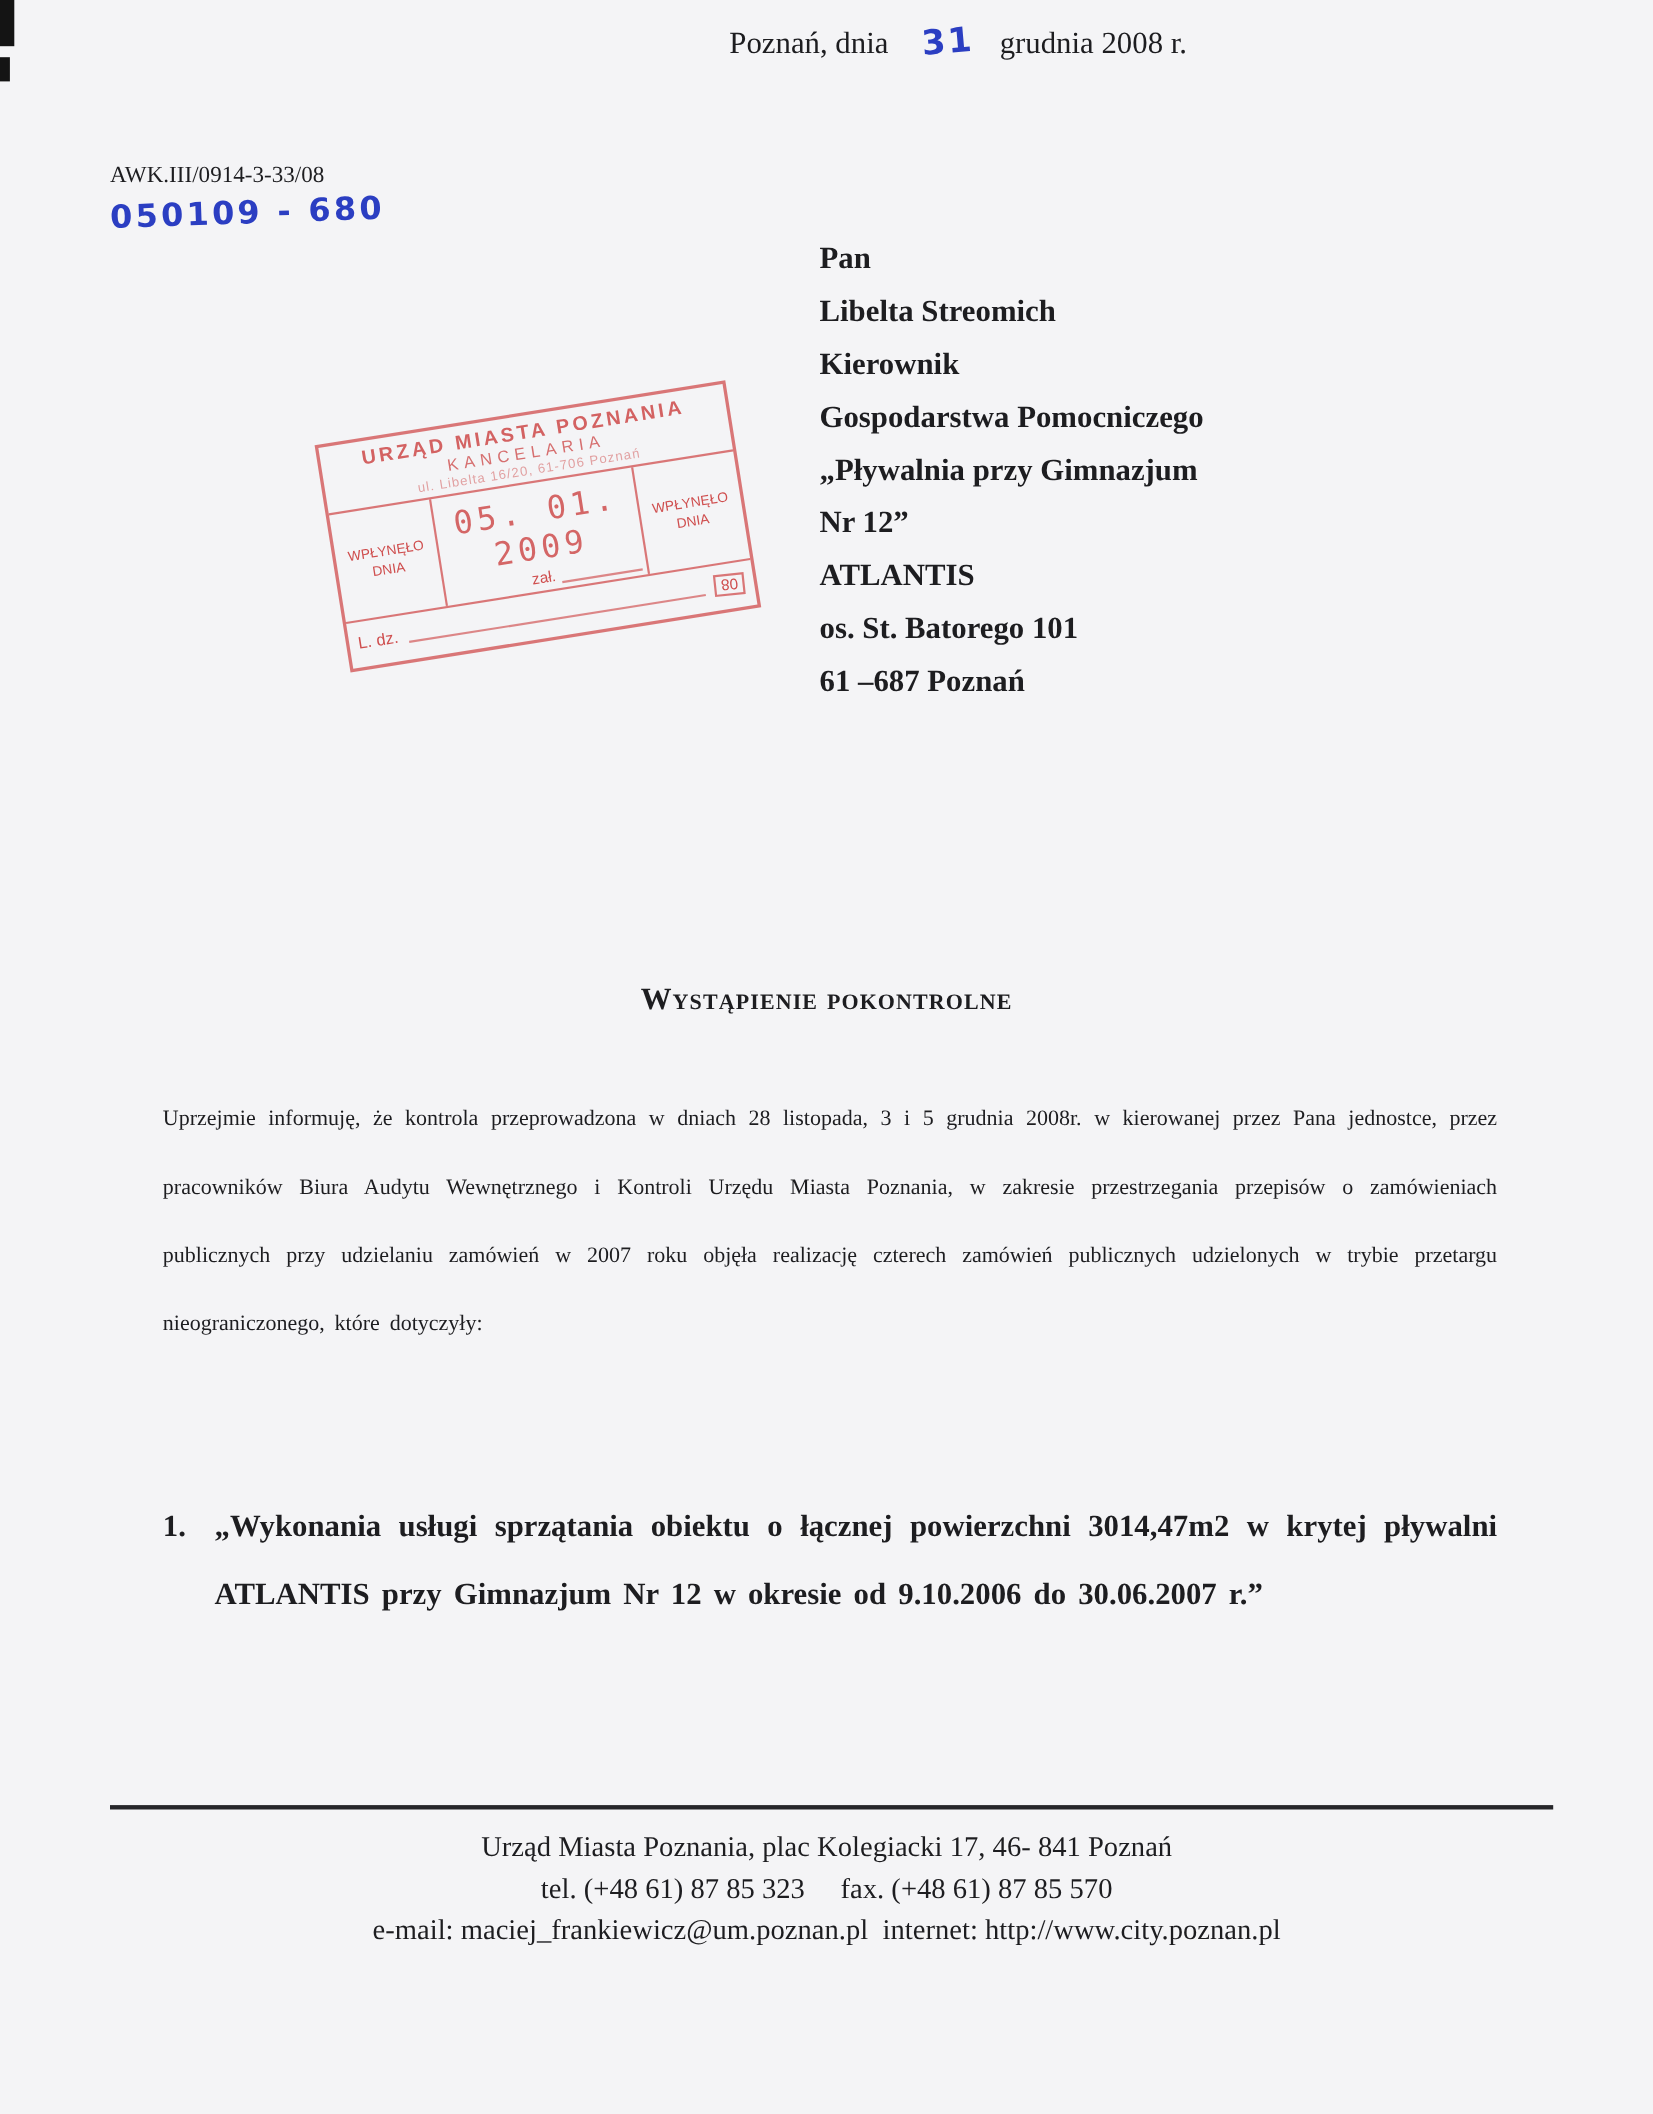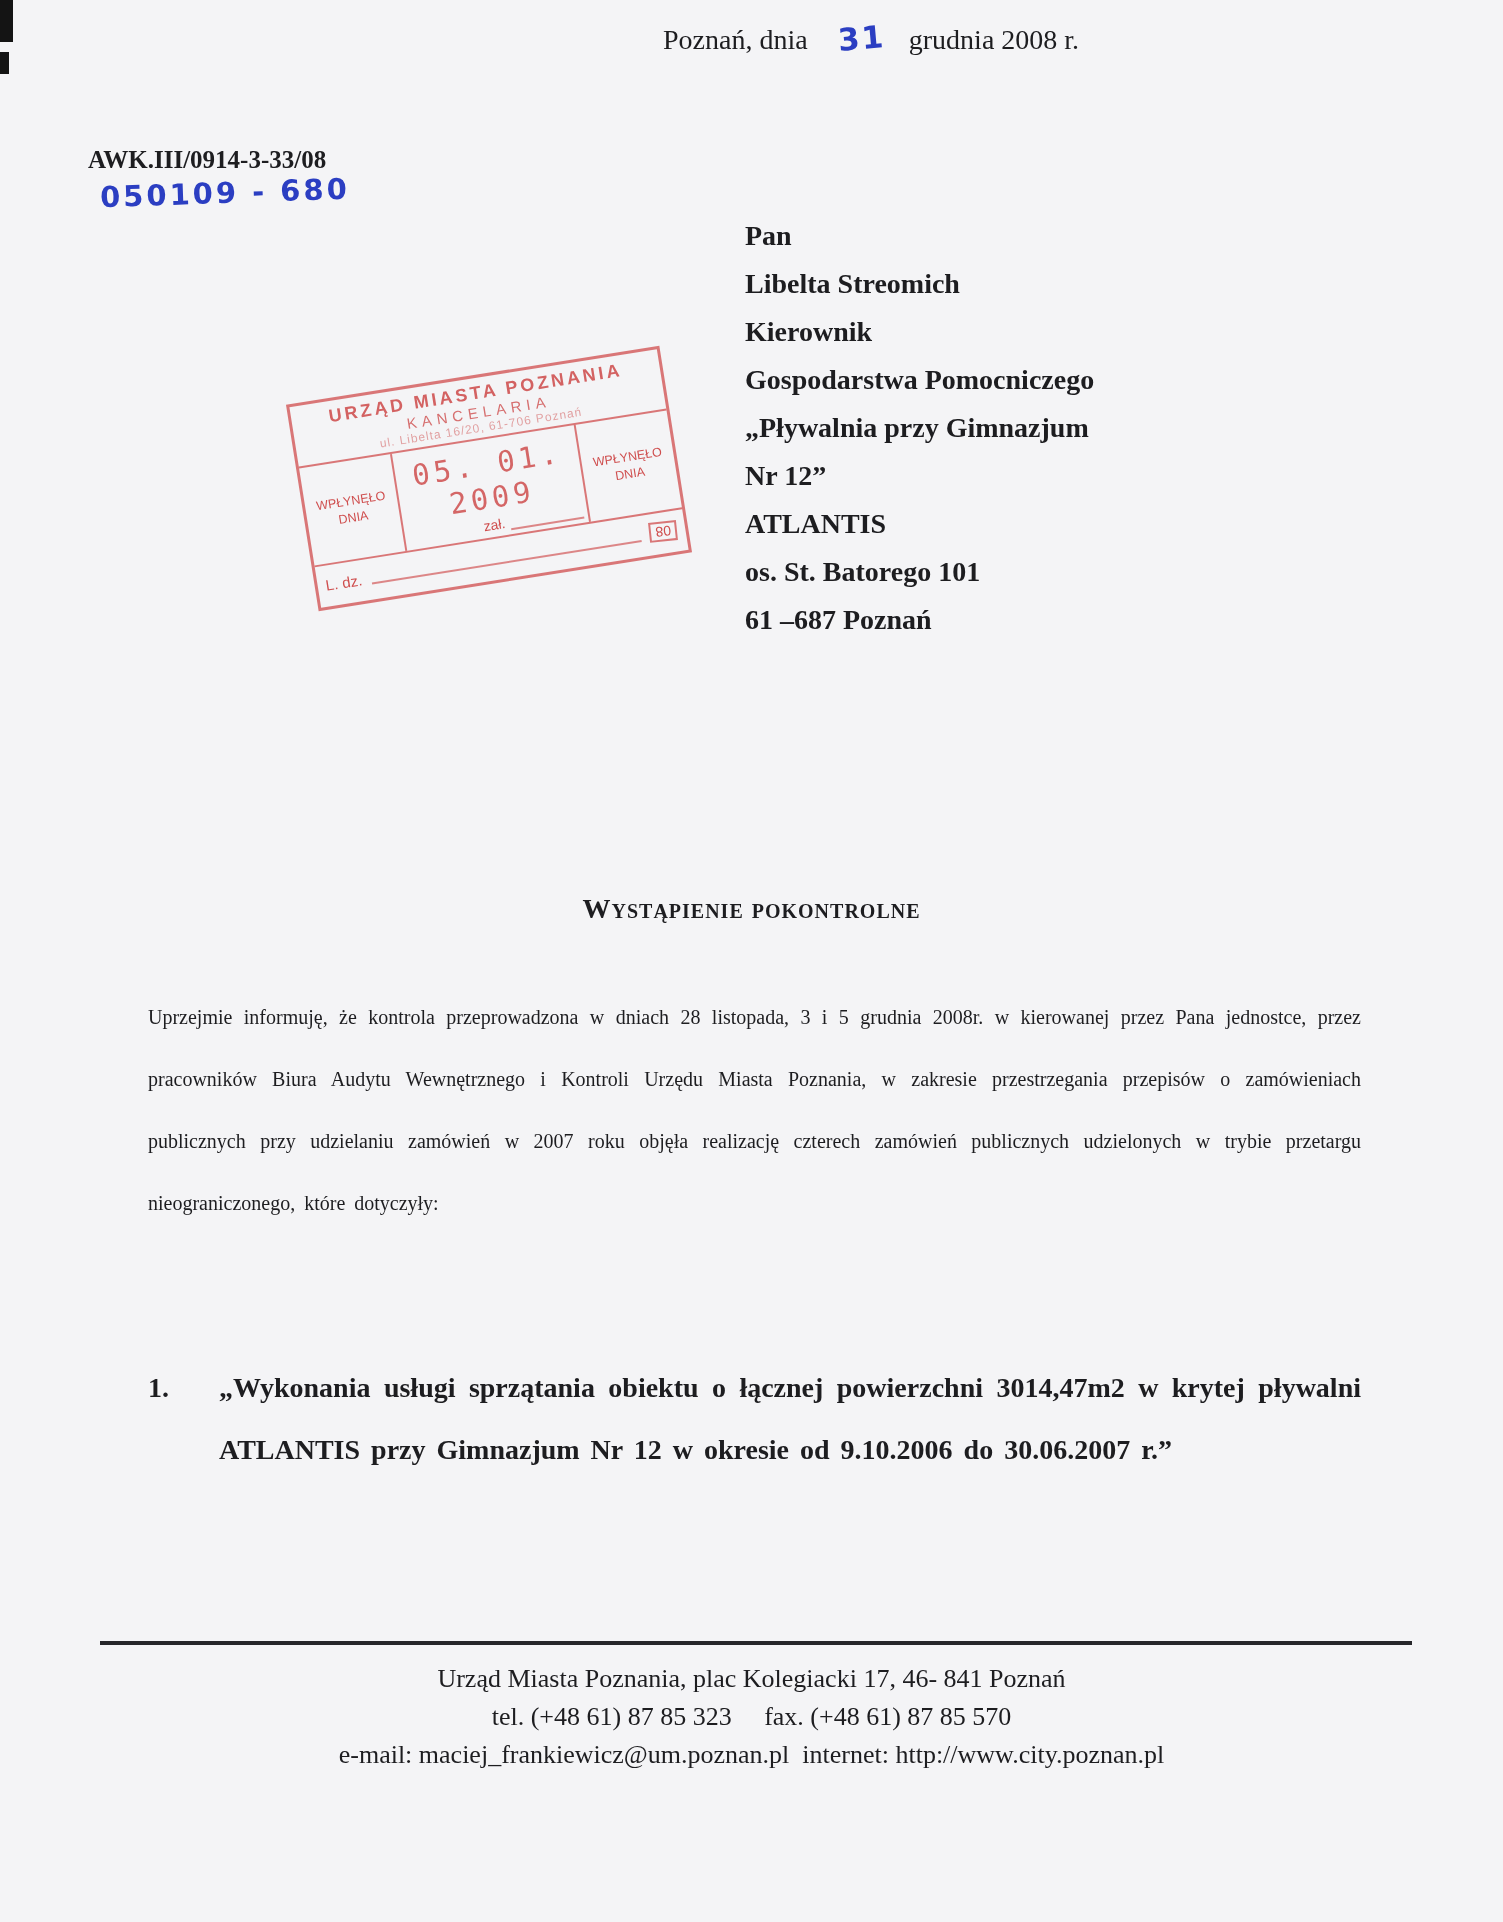--- a/index.html
+++ b/index.html
@@ -19,21 +19,21 @@
   
   .dateline { position:absolute; top:20px; left:663px; font-size:28px; white-space:nowrap; }
   .dateline .day {
     color:#2b3ec2; font-family:"DejaVu Sans", sans-serif; font-weight:bold;
     font-size:31px; display:inline-block; transform:rotate(-5deg);
     margin:0 24px 0 30px; letter-spacing:2px;
   }
 
   
   .sender-title { position:absolute; top:106px; left:55px; font-size:30px; font-weight:bold; white-space:nowrap; }
-  .sender-ref   { position:absolute; top:146px; left:88px; font-size:25px;font-weight:bold; }
+  .sender-ref   { position:absolute; top:146px; left:100px; font-size:21px; }
   .sender-note  {
     position:absolute; top:176px; left:100px;
     font-family:"DejaVu Sans", sans-serif; color:#2b3ec2;
     font-size:29px; font-weight:bold; letter-spacing:3px; transform:rotate(-2deg);
   }
 
   
   .recipient { position:absolute; top:212px; left:745px; font-size:28px; font-weight:bold; line-height:48px; }
 
   
@@ -74,21 +74,21 @@
   
   .body-paragraph {
     position:absolute; top:986px; left:148px; width:1213px;
     font-size:20px; line-height:62px; text-align:justify; word-spacing:4px;
   }
   .list-item {
     position:absolute; top:1357px; left:148px; width:1213px;
     display:flex; font-weight:bold; font-size:28px; line-height:62px;
   }
   .list-number { width:47px; flex:none; }
-  .list-text   { flex:1; text-align:justify; word-spacing:4px;margin-left:24px; }
+  .list-text   { flex:1; text-align:justify; word-spacing:4px; }
 
   
   .footer-rule { position:absolute; top:1641px; left:100px; width:1312px; height:4px; background:#26262a; }
   .footer { position:absolute; top:1660px; left:0; width:100%; text-align:center; font-size:26px; line-height:38px; }
   .footer .pre { white-space:pre-wrap; }
 </style>
 </head>
 <body>
 
 <div class="page">

